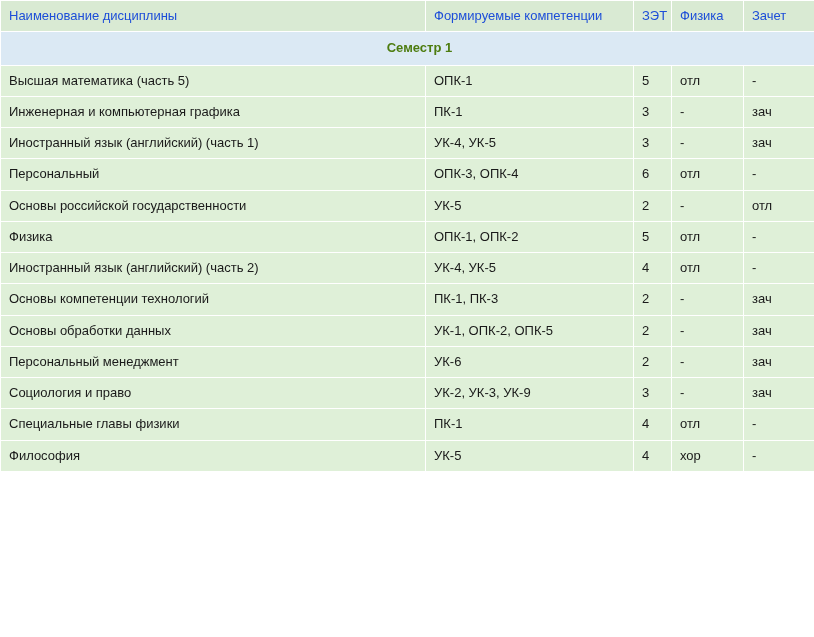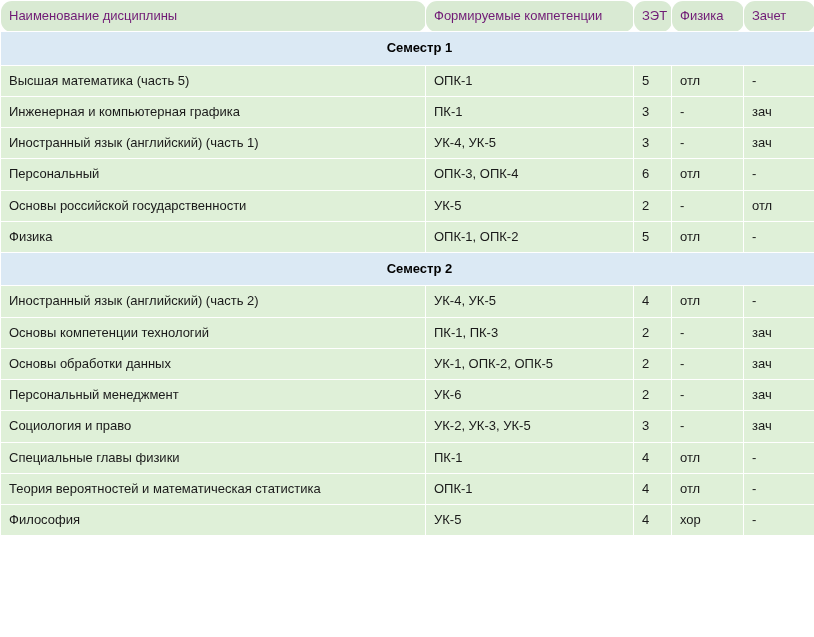--- a/index.html
+++ b/index.html
@@ -26,37 +26,36 @@
     padding: 7px 8px;
     vertical-align: middle;
     text-align: left;
     font-weight: normal;
     line-height: 1.25;
   }
   thead th {
     background: #d9ead3;
     font-weight: bold;
     font-size: 13px;
-    color: #701a75;
+    color: #1d4ed8;
     vertical-align: top;
     padding-top: 10px;
     padding-bottom: 10px;
-    border-radius: 11px;
   }
   col.c-name  { width: 425px; }
   col.c-comp  { width: 208px; }
   col.c-zet   { width: 38px; }
   col.c-exam  { width: 72px; }
   col.c-zach  { width: 71px; }
 
   tr.semester-row td {
     background: #dbe9f4;
     text-align: center;
     font-weight: bold;
-    color: #000000;
+    color: #4d7c0f;
     padding-top: 8px;
     padding-bottom: 8px;
     padding-left: 32px;
   }
   tr.course-row td {
     background: #dff0d8;
     color: #1a1a1a;
   }
   td.col-name { }
   td.col-comp { }
@@ -123,23 +122,20 @@
         <td class="col-exam">-</td>
         <td class="col-zach">отл</td>
       </tr>
       <tr class="course-row">
         <td class="col-name">Физика</td>
         <td class="col-comp">ОПК-1, ОПК-2</td>
         <td class="col-zet">5</td>
         <td class="col-exam">отл</td>
         <td class="col-zach">-</td>
       </tr>
-      <tr class="semester-row">
-        <td colspan="5">Семестр 2</td>
-      </tr>
       <tr class="course-row">
         <td class="col-name">Иностранный язык (английский) (часть 2)</td>
         <td class="col-comp">УК-4, УК-5</td>
         <td class="col-zet">4</td>
         <td class="col-exam">отл</td>
         <td class="col-zach">-</td>
       </tr>
       <tr class="course-row">
         <td class="col-name">Основы компетенции технологий</td>
         <td class="col-comp">ПК-1, ПК-3</td>
@@ -156,35 +152,28 @@
       </tr>
       <tr class="course-row">
         <td class="col-name">Персональный менеджмент</td>
         <td class="col-comp">УК-6</td>
         <td class="col-zet">2</td>
         <td class="col-exam">-</td>
         <td class="col-zach">зач</td>
       </tr>
       <tr class="course-row">
         <td class="col-name">Социология и право</td>
-        <td class="col-comp">УК-2, УК-3, УК-5</td>
+        <td class="col-comp">УК-2, УК-3, УК-9</td>
         <td class="col-zet">3</td>
         <td class="col-exam">-</td>
         <td class="col-zach">зач</td>
       </tr>
       <tr class="course-row">
         <td class="col-name">Специальные главы физики</td>
         <td class="col-comp">ПК-1</td>
-        <td class="col-zet">4</td>
-        <td class="col-exam">отл</td>
-        <td class="col-zach">-</td>
-      </tr>
-      <tr class="course-row">
-        <td class="col-name">Теория вероятностей и математическая статистика</td>
-        <td class="col-comp">ОПК-1</td>
         <td class="col-zet">4</td>
         <td class="col-exam">отл</td>
         <td class="col-zach">-</td>
       </tr>
       <tr class="course-row">
         <td class="col-name">Философия</td>
         <td class="col-comp">УК-5</td>
         <td class="col-zet">4</td>
         <td class="col-exam">хор</td>
         <td class="col-zach">-</td>

